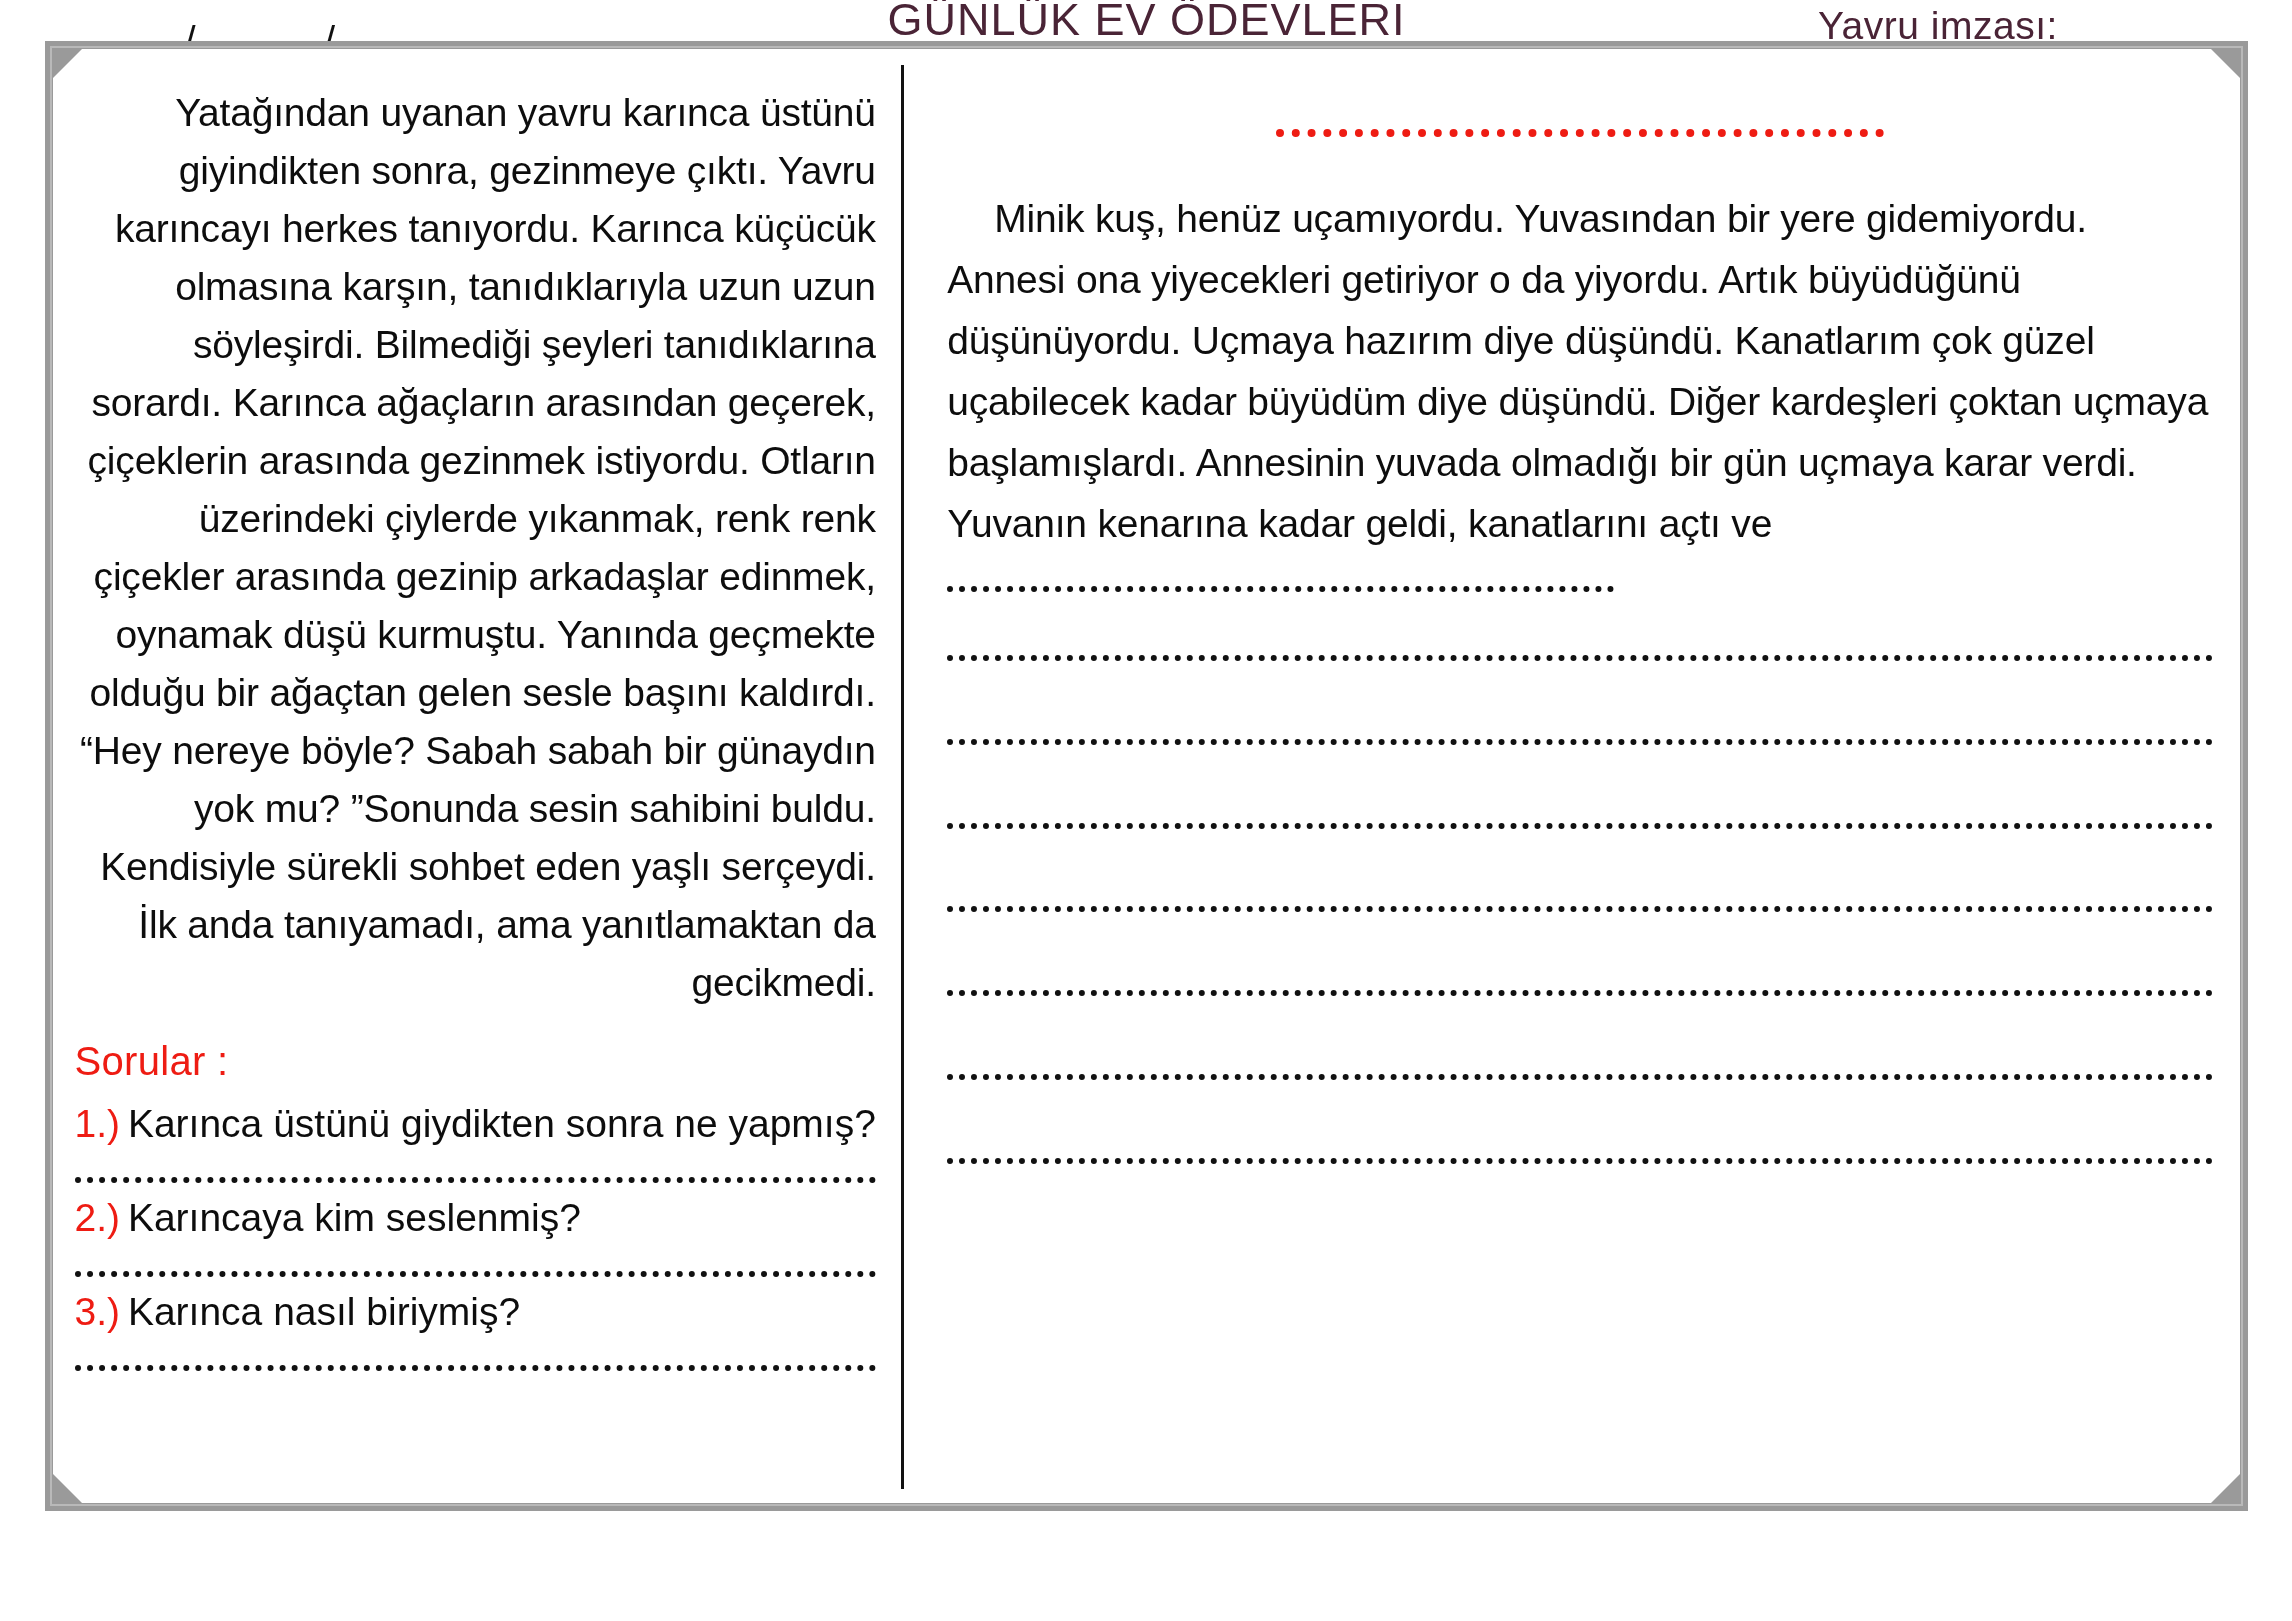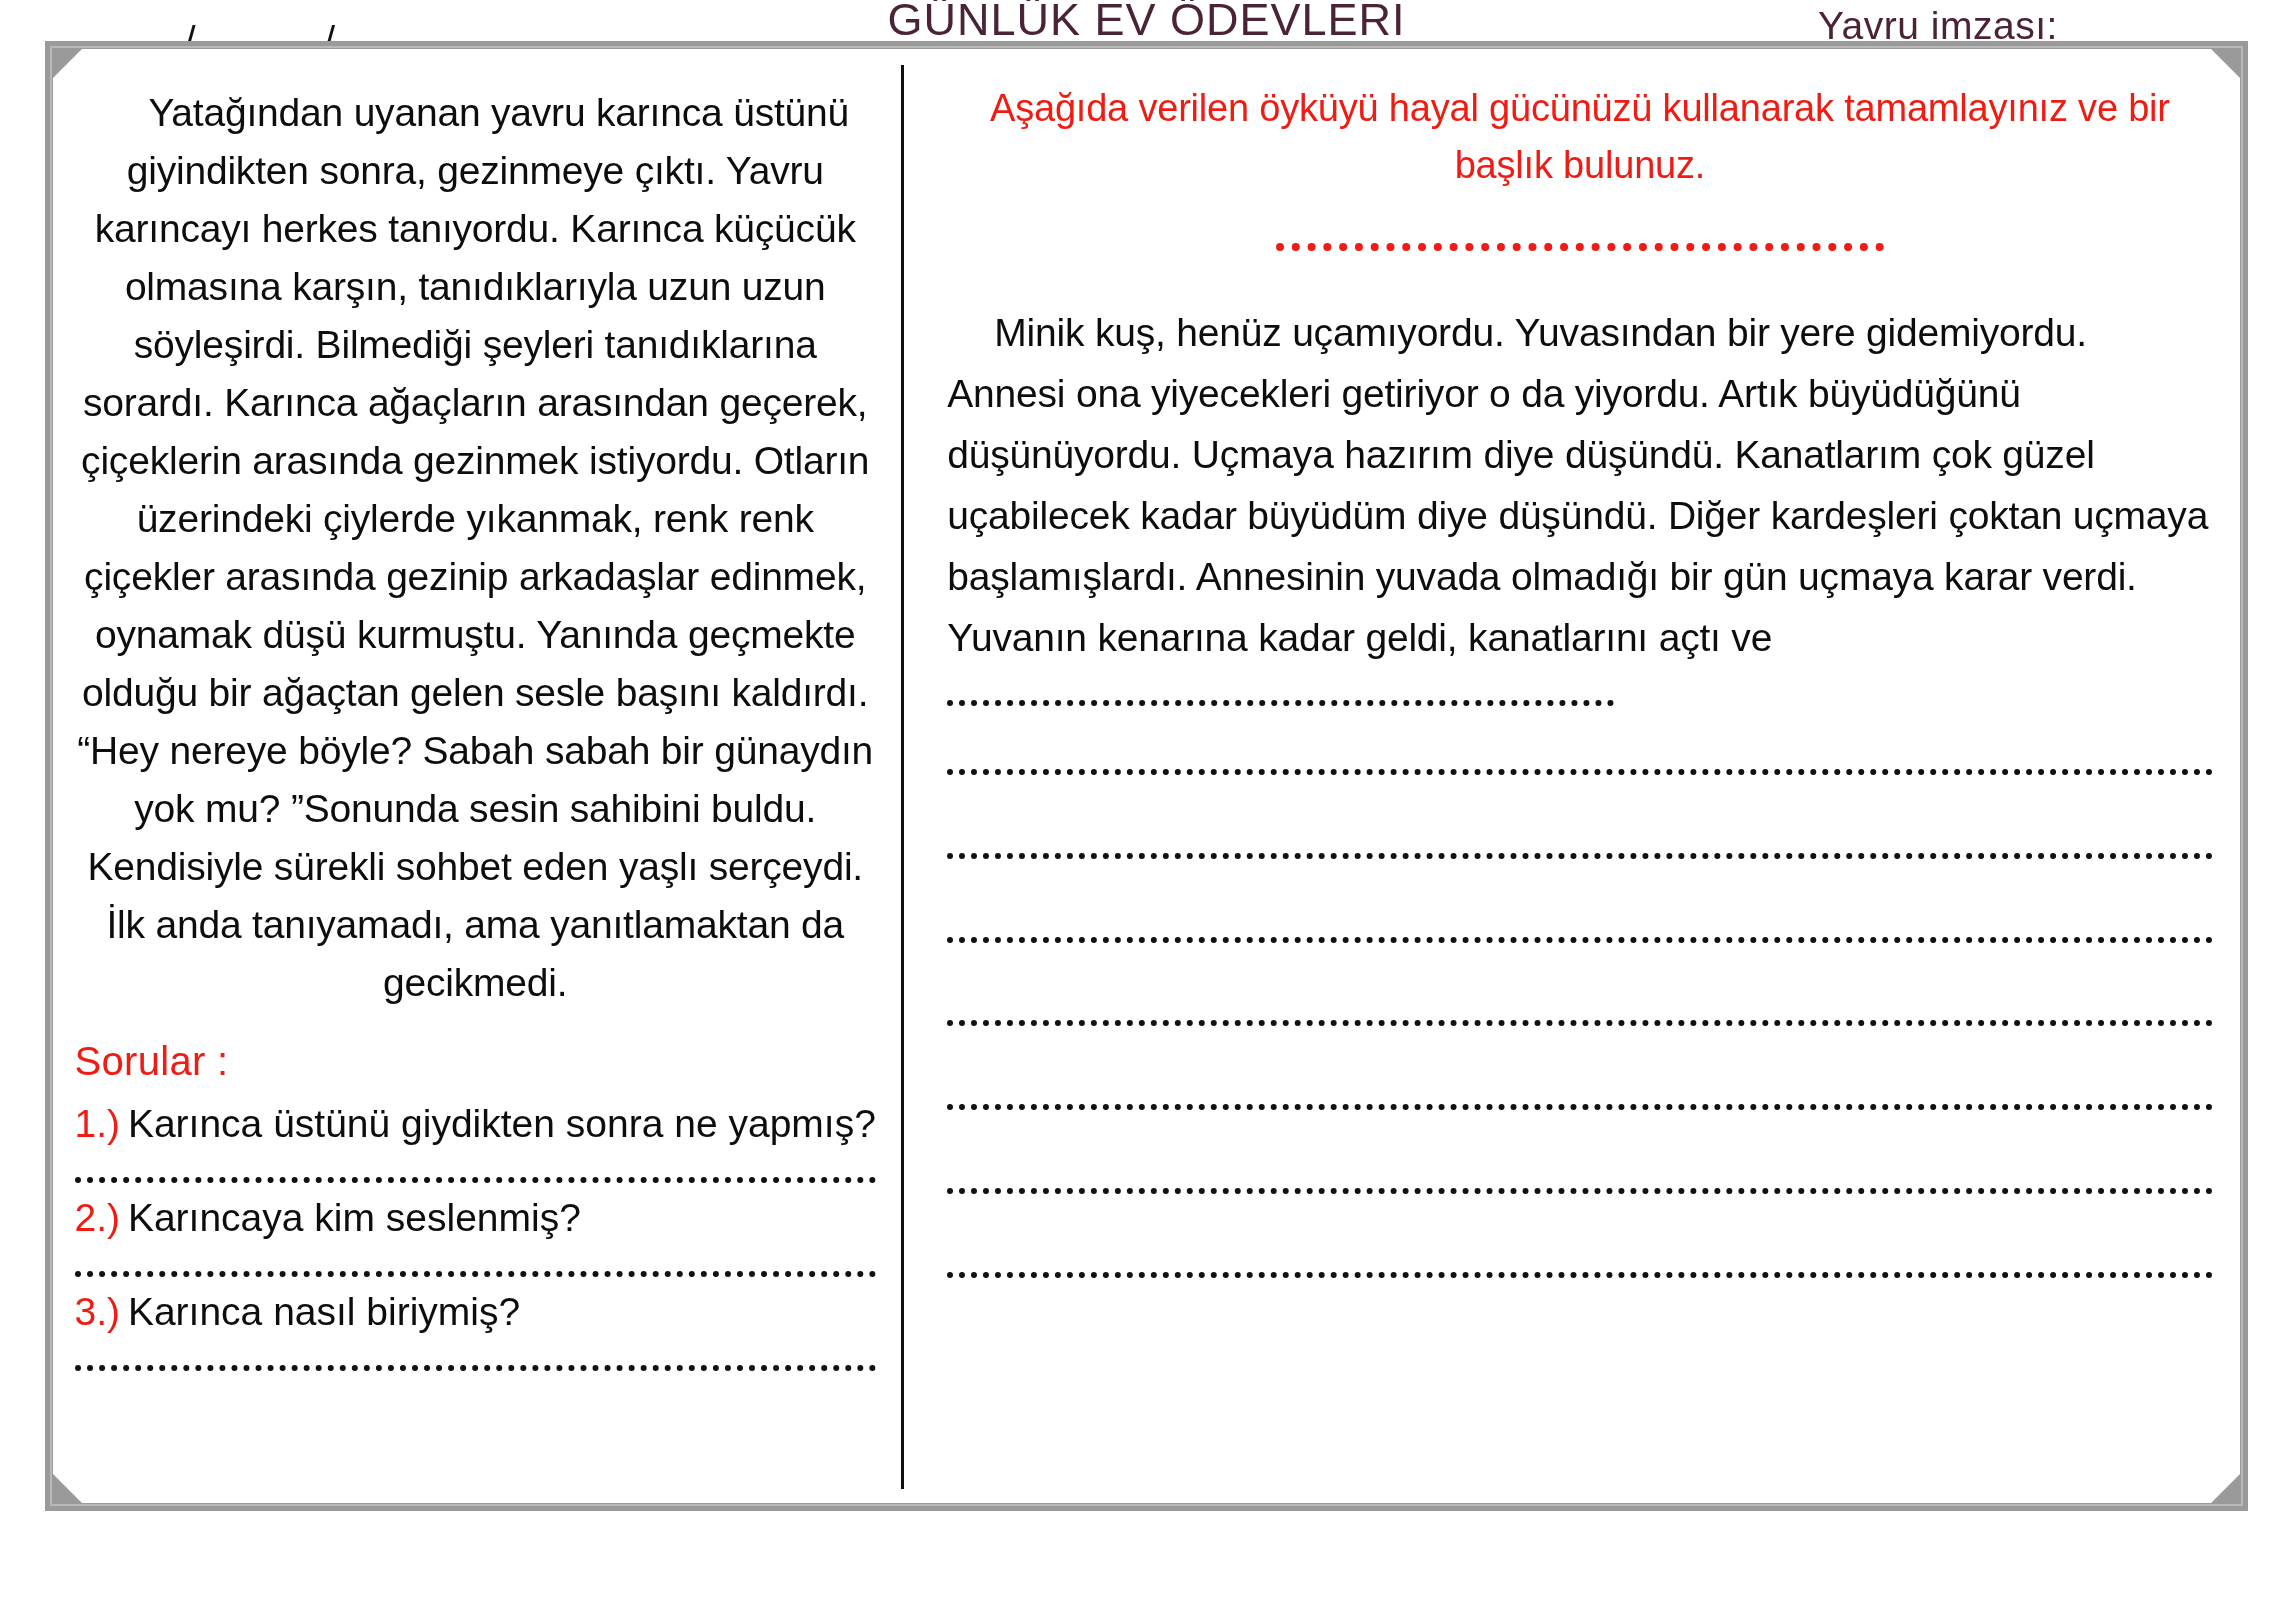--- a/index.html
+++ b/index.html
@@ -132,21 +132,21 @@
     position: relative;
   }
 
   
   .story {
     font-size: 39px;
     line-height: 58px;
     color: #0d0d0d;
     font-weight: 300;
     letter-spacing: -0.2px;
-    text-align: center;
+    text-align: right;
     text-indent: 47px;
     font-family: "Liberation Sans", sans-serif;
   }
 
   .sorular-head {
     margin-top: 21.6px;
     font-size: 40px;
     line-height: 55px;
     color: #ee1c13;
     font-weight: 300;
@@ -269,21 +269,20 @@
           <span class="q-num">3.)</span><span>Karınca nasıl biriymiş?</span>
         </div>
         <div class="answer-line"></div>
 
       </div>
 
       <div class="divider"></div>
 
       <div class="col-right">
 
-        <div class="instruction">Aşağıda verilen öyküyü hayal gücünüzü kullanarak tamamlayınız ve bir başlık bulunuz.</div>
 
         <div class="title-dots"></div>
 
         <div class="story-right"><span>Minik kuş, henüz uçamıyordu. Yuvasından bir yere gidemiyordu. Annesi ona yiyecekleri getiriyor o da yiyordu. Artık büyüdüğünü düşünüyordu. Uçmaya hazırım diye düşündü. Kanatlarım çok güzel uçabilecek kadar büyüdüm diye düşündü. Diğer kardeşleri çoktan uçmaya başlamışlardı. Annesinin yuvada olmadığı bir gün uçmaya karar verdi. Yuvanın kenarına kadar geldi, kanatlarını açtı ve</span><span class="inline-dots"></span></div>
 
         <div class="write-lines">
           <div class="write-line"></div>
           <div class="write-line"></div>
           <div class="write-line"></div>
           <div class="write-line"></div>

